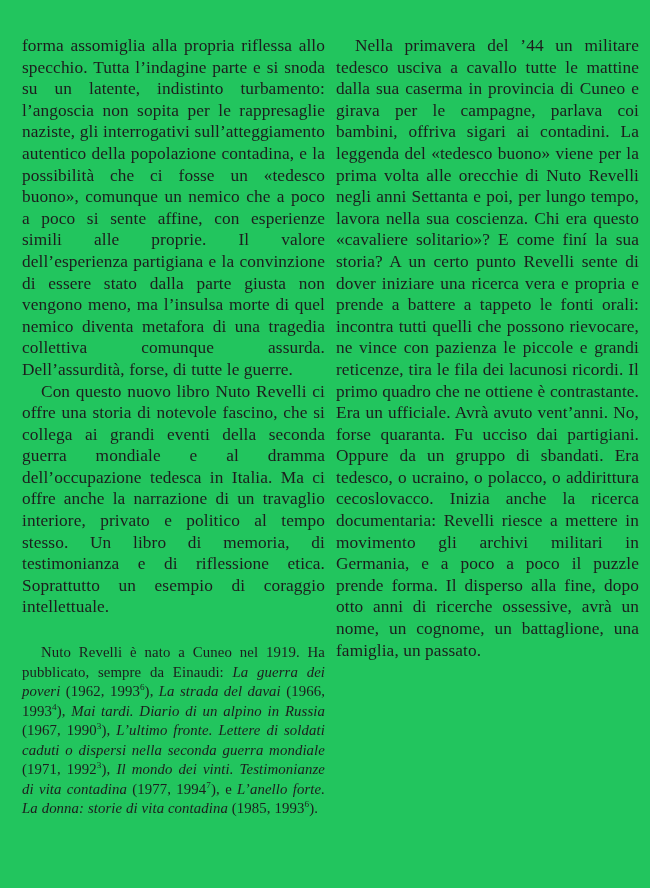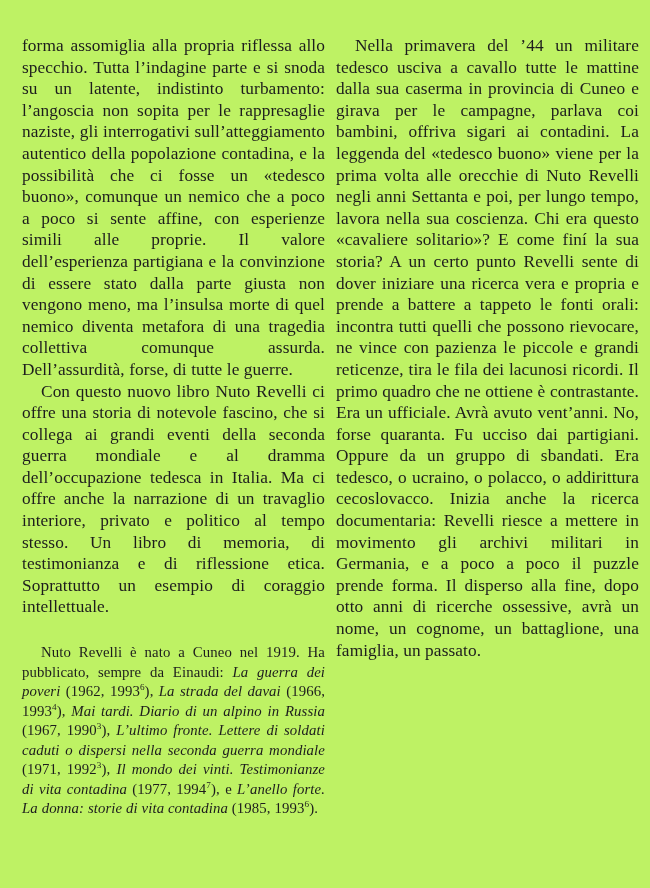--- a/index.html
+++ b/index.html
@@ -5,21 +5,21 @@
   html, body {
     margin: 0;
     padding: 0;
     background: #ffffff;
   }
   .page {
     position: relative;
     box-sizing: border-box;
     width: 650px;
     height: 888px;
-    background: #bef264;
+    background: #22c55e;
     color: #1d1d1d;
     font-family: "Liberation Serif", "DejaVu Serif", serif;
     display: flex;
     padding: 35px 11px 14px 22px;
     gap: 11px;
     overflow: hidden;
   }
   .col {
     box-sizing: border-box;
   }

